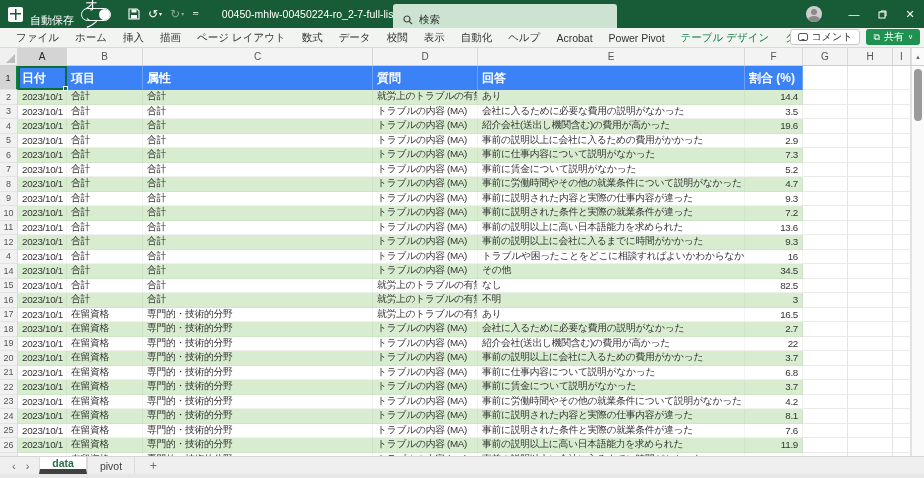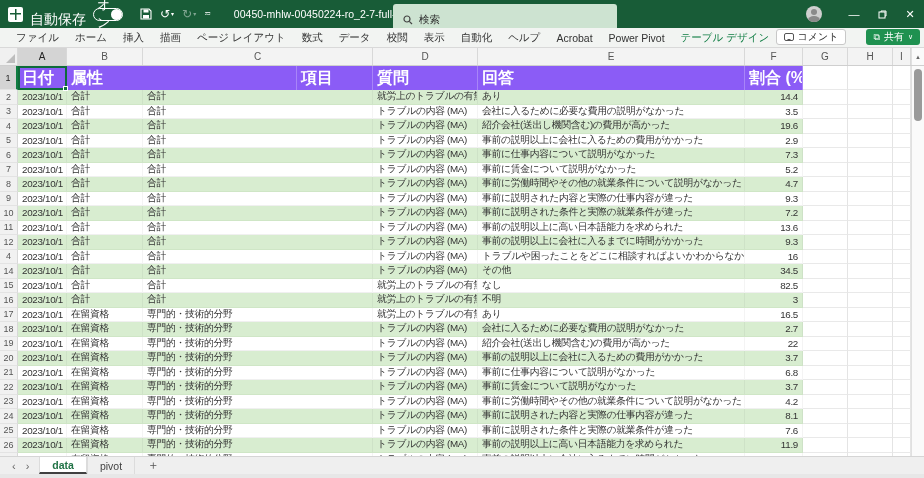--- a/index.html
+++ b/index.html
@@ -5,21 +5,21 @@
   * { margin:0; padding:0; box-sizing:border-box; }
   html,body { width:924px; height:478px; overflow:hidden; font-family:"Liberation Sans","DejaVu Sans",sans-serif; background:#e6e6e6; }
   #app { position:relative; width:924px; height:478px; background:#fff; }
 
   
   .titlebar { position:relative; height:28px; background:#185C37; display:flex; align-items:center; color:#fff; }
   .tb-left { display:flex; align-items:center; gap:7px; padding-left:8px; }
   .excel-icon { width:15px; height:15px; background:#fff; border-radius:2px; position:relative; }
   .excel-icon::before { content:""; position:absolute; left:2px; top:2px; right:2px; bottom:2px;
      background:linear-gradient(#185C37,#185C37) 50% 0/1.5px 100% no-repeat, linear-gradient(#185C37,#185C37) 0 50%/100% 1.5px no-repeat; }
-  .autosave-label { font-size:14px; white-space:nowrap;margin-top:12px; }
+  .autosave-label { font-size:11px; white-space:nowrap;margin-top:12px; }
   .toggle { width:30px; height:13px; border:1.5px solid #fff; border-radius:8px; position:relative; display:flex; align-items:center; }
   .toggle .on-text { font-size:13px; margin-left:3px; }
   .toggle .knob { position:absolute; right:0px; width:11px; height:11px; background:#fff; border-radius:50%; }
   .qat { display:flex; align-items:center; gap:4px; margin-left:8px; }
   .qat .icon-btn { display:flex; align-items:center; font-size:12px; color:#fff; line-height:1; padding:1px 2px; }
   .caret { font-size:6px; margin-left:1px; }
   .dim { opacity:.45; }
   .filename { font-size:10.5px; margin-left:14px; white-space:nowrap; }
   .saved { font-size:10.5px; margin-left:6px; }
   .searchbox { position:absolute; left:393px; top:4px; width:224px; height:32px; background:#CDE3D1; border-radius:3px;
@@ -28,21 +28,21 @@
   .avatar { width:16px; height:16px; border-radius:50%; background:#cfcfcf; margin-right:18px; position:relative; overflow:hidden; }
   .avatar::before { content:""; position:absolute; left:5px; top:3px; width:6px; height:6px; border-radius:50%; background:#8a8a8a; }
   .avatar::after { content:""; position:absolute; left:2px; top:10px; width:12px; height:8px; border-radius:50%; background:#8a8a8a; }
   .win-btn { width:28px; height:28px; display:flex; align-items:center; justify-content:center; color:#fff; font-size:11px; }
 
   
   .ribbon { position:relative; height:20px; background:#F2F4F2; border-bottom:1px solid #D9D9D9; display:flex; align-items:center; }
   .rtabs { display:flex; align-items:center; padding-left:8px;text-align:center; }
   .rtab { font-size:10.5px; color:#333; padding:0 8px; white-space:nowrap; cursor:default; }
   .rtab.ctx { color:#0E7C42; }
-  .ribbon-right { position:absolute; right:4px; top:1px; display:flex; align-items:center; gap:20px; }
+  .ribbon-right { position:absolute; right:4px; top:1px; display:flex; align-items:center; gap:6px; }
   .comment-btn { display:flex; align-items:center; gap:4px; background:#fff; border:1px solid #c8c8c8; border-radius:3px;
      font-size:10px; color:#333; padding:1px 7px; height:16px; }
   .share-btn { display:flex; align-items:center; gap:4px; background:#1F9150; border-radius:3px; color:#fff;
      font-size:10px; padding:1px 7px; height:16px; }
   .bubble-icon { width:10px; height:8px; border:1px solid #555; border-radius:2px; position:relative; }
   .bubble-icon::after { content:""; position:absolute; left:2px; bottom:-3px; border:2px solid transparent; border-top-color:#555; }
   .share-glyph { font-size:9px; }
 
   
   .colheads { display:flex; height:18px; background:#F3F3F3; border-bottom:1px solid #CFCFCF; font-size:10px; color:#555; }
@@ -60,33 +60,33 @@
   .row.hdr { height:24px; }
   .rh { width:18px; background:#F1F1F1; border-right:1px solid #D8D8D8; border-bottom:1px solid #E3E3E3;
        font-size:9px; color:#555; display:flex; align-items:center; justify-content:center; }
   .rh.sel { background:#D4D4D4; color:#222; border-right:2px solid #107C41; }
   .cell { height:100%; display:flex; align-items:center; padding:0 4px; font-size:9.8px; color:#333;
        white-space:nowrap; overflow:hidden; letter-spacing:-0.3px; border-right:1px solid rgba(0,0,0,0.045); }
   .c-A{width:49px} .c-B{width:76px} .c-C{width:230px} .c-D{width:105px} .c-E{width:267px} .c-F{width:58px}
   .c-G{width:45px} .c-H{width:45px} .c-I{width:18px; border-right:none;}
   .cell.num { justify-content:flex-end; }
   .row .empty { background:#fff; border-right:1px solid #E4E4E4; border-bottom:1px solid #E9E9E9; }
-  .row.hdr .cell.thead { background:#8b5cf6; color:#fff; font-weight:bold; font-size:16px; letter-spacing:0; border-right:1px solid rgba(255,255,255,0.25); }
+  .row.hdr .cell.thead { background:#3b82f6; color:#fff; font-weight:bold; font-size:12px; letter-spacing:0; border-right:1px solid rgba(255,255,255,0.25); }
   .row.band .cell.tcell { background:#D8EDD0; }
   .row:not(.band) .cell.tcell { background:#fff; border-bottom:1px solid #F0F0F0; }
   .row.band .cell.tcell { border-bottom:1px solid #cfe6c6; }
 
   .sel-overlay { position:absolute; left:18px; top:0; width:49px; height:24px; border:2px solid #0E6B3A; pointer-events:none; }
   .sel-overlay .handle { position:absolute; right:-3px; bottom:-3px; width:5px; height:5px; background:#0E6B3A; border:1px solid #fff; }
 
   
   .tabbar { height:18px; background:#EFEFEF; border-top:1px solid #D5D5D5; display:flex; align-items:stretch; font-size:10.5px; color:#444; }
   .nav { display:flex; align-items:center; gap:10px; padding:0 10px 0 12px; color:#666; font-size:11px; }
   .stab { display:flex; align-items:center; padding:0 12px; border-right:1px solid #DCDCDC; border-left:1px solid #DCDCDC; }
-  .stab.active { background:#fff; color:#217346; font-weight:bold; border-bottom:2px solid #404040; }
+  .stab.active { background:#fff; color:#217346; font-weight:bold; border-bottom:5px solid #404040; }
   .addtab { display:flex; align-items:center; padding:0 12px; font-size:12px; color:#555; }
   .bottomstrip { height:4px; background:#E7E7E7; }
 
   svg { display:block; }
 </style>
 </head>
 <body>
 
 <div id="app">
 
@@ -178,22 +178,22 @@
       <div class="ch c-H">H</div>
       <div class="ch c-I">I</div>
       <div class="sb-top">▲</div>
     </div>
 
   <div class="sheet">
     <div id="rows">
         <div class="row hdr">
           <div class="rh sel">1</div>
           <div class="cell c-A thead">日付</div>
+          <div class="cell c-B thead">項目</div>
           <div class="cell c-C thead">属性</div>
-          <div class="cell c-B thead">項目</div>
           <div class="cell c-D thead">質問</div>
           <div class="cell c-E thead">回答</div>
           <div class="cell c-F thead">割合 (%)</div>
           <div class="cell c-G empty"></div>
           <div class="cell c-H empty"></div>
           <div class="cell c-I empty"></div>
         </div>
         <div class="row band">
           <div class="rh">2</div>
           <div class="cell c-A tcell">2023/10/1</div>

